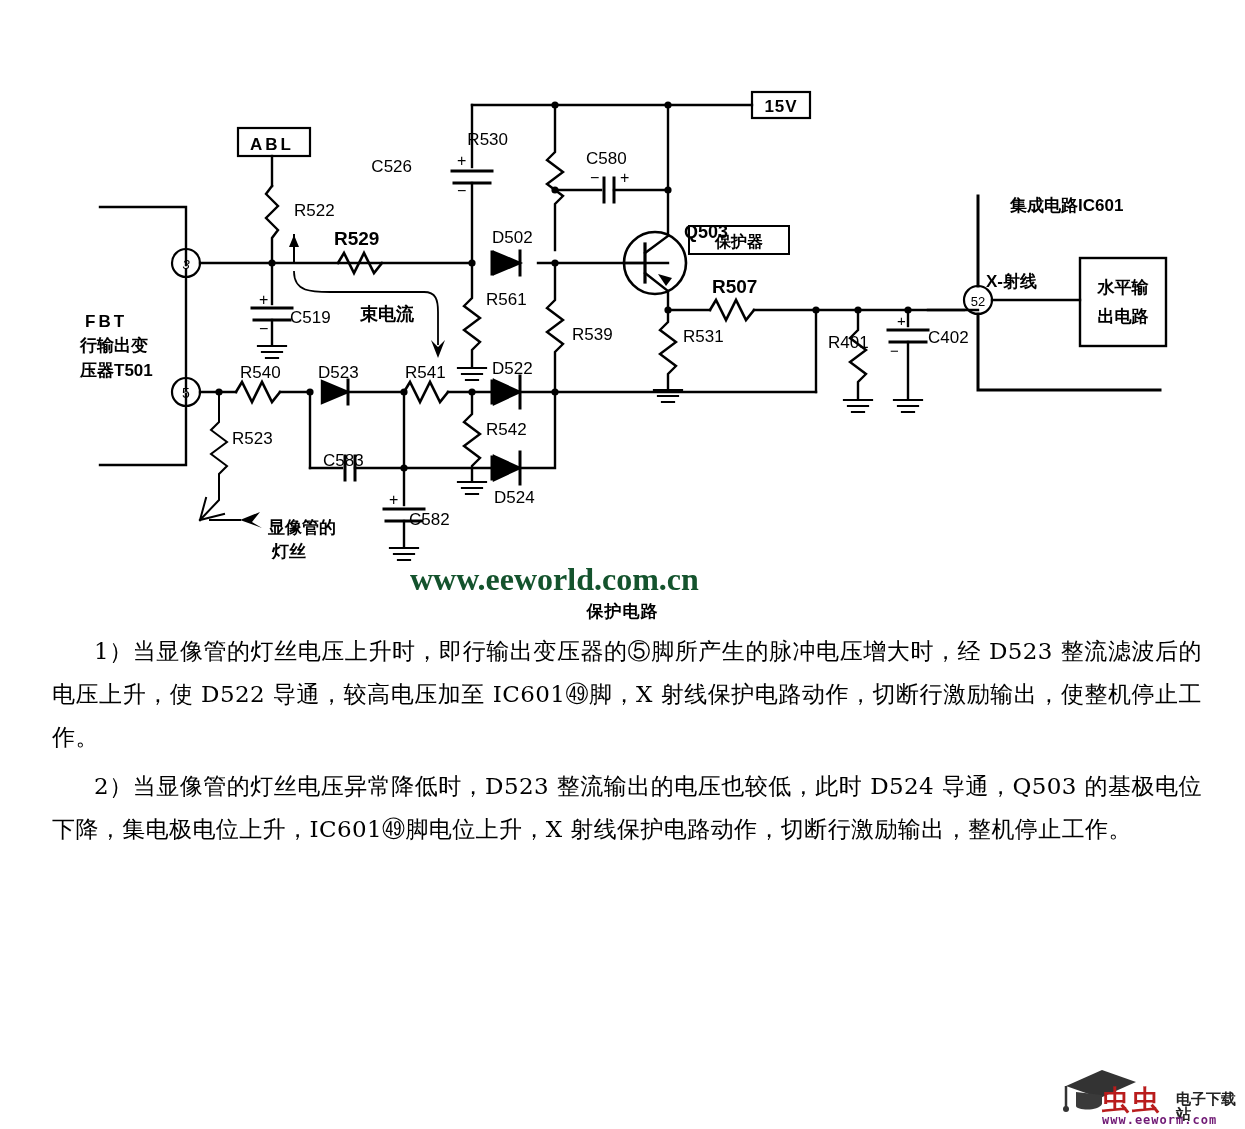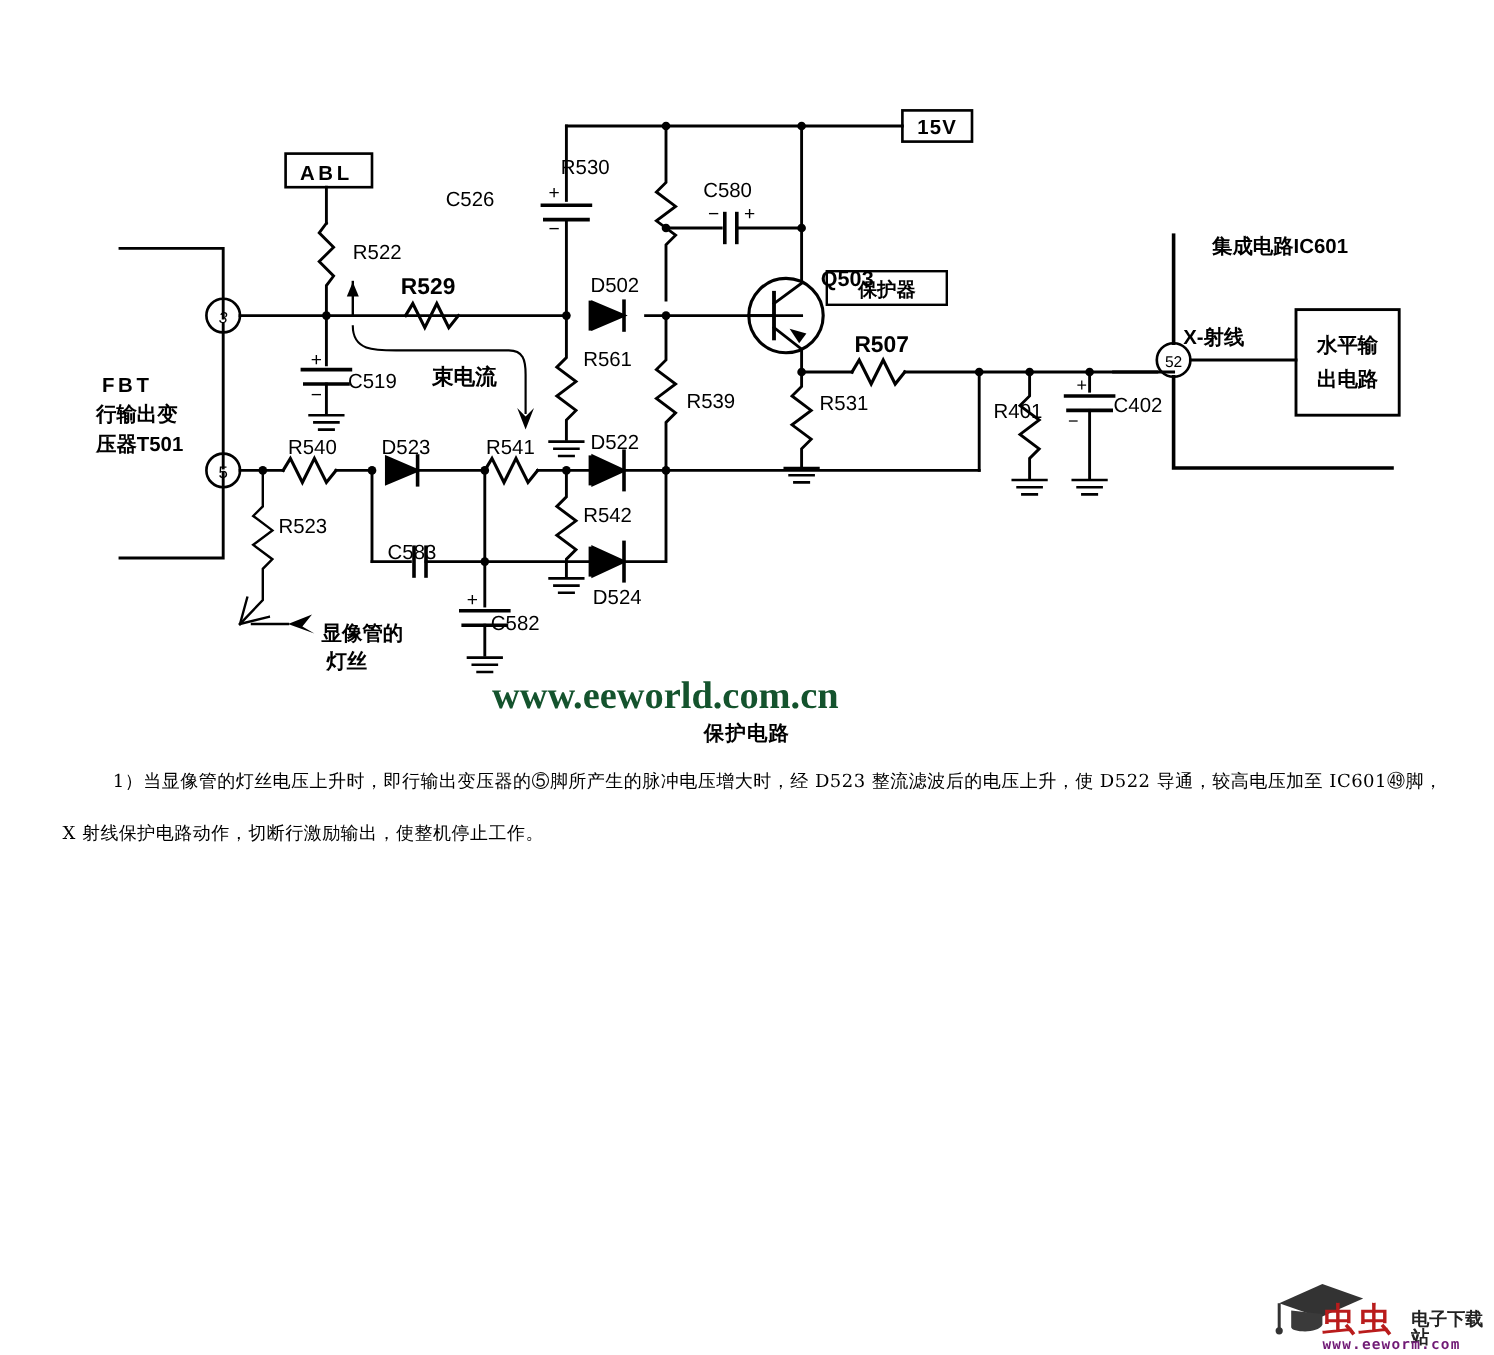--- a/index.html
+++ b/index.html
@@ -1,20 +1,20 @@
 <!DOCTYPE html>
 <html><head>
 <meta charset="utf-8">
 <style>
   html,body{margin:0;padding:0;background:#fff;}
   body{width:1245px;height:1129px;font-family:"Liberation Serif",serif;color:#000;position:relative;overflow:hidden;}
   #schematic{position:absolute;left:0;top:0;width:1245px;height:600px;}
   .caption{position:absolute;left:0;top:600px;width:1245px;text-align:center;font-family:"Liberation Sans",sans-serif;font-weight:bold;font-size:17px;letter-spacing:1px;}
   .body-text{position:absolute;left:52px;top:630px;width:1150px;}
-  .para{font-family:"DejaVu Serif",serif;font-size:15px;line-height:43px;text-indent:42px;margin:0 0 6px 0;text-align:justify;letter-spacing:0.4px;}
+  .para{font-family:"DejaVu Serif",serif;font-size:23px;line-height:43px;text-indent:42px;margin:0 0 6px 0;text-align:justify;letter-spacing:0.4px;}
   .logo{position:absolute;left:1058px;top:1068px;width:188px;height:60px;}
   .logo-cap{position:absolute;left:0;top:0;}
   .logo-bugs{position:absolute;left:44px;top:18px;font-size:27px;font-weight:bold;color:#b91c1c;font-family:"DejaVu Sans",sans-serif;letter-spacing:3px;line-height:1;}
   .logo-txt{position:absolute;left:118px;top:24px;font-size:15px;font-weight:bold;color:#222;font-family:"DejaVu Sans",sans-serif;letter-spacing:0px;line-height:1;}
   .logo-url{position:absolute;left:44px;top:46px;font-size:12px;font-weight:bold;color:#701a75;font-family:"DejaVu Sans Mono",monospace;letter-spacing:1px;line-height:1;}
   .wm{position:absolute;left:410px;top:561px;font-family:"Liberation Serif",serif;font-weight:bold;font-size:32px;color:#14532d;letter-spacing:0px;}
   svg text{font-family:"Liberation Sans",sans-serif;}
 </style>
 </head>
 <body>
@@ -241,20 +241,21 @@
     <text x="272" y="557" font-size="17" font-weight="bold">灯丝</text>
   </g>
 </svg>
 
 <div class="wm">www.eeworld.com.cn</div>
 
 <div class="caption">保护电路</div>
 
 <div class="body-text">
   <p class="para">1）当显像管的灯丝电压上升时，即行输出变压器的⑤脚所产生的脉冲电压增大时，经 D523 整流滤波后的电压上升，使 D522 导通，较高电压加至 IC601㊾脚，X 射线保护电路动作，切断行激励输出，使整机停止工作。</p>
+  <p class="para">2）当显像管的灯丝电压异常降低时，D523 整流输出的电压也较低，此时 D524 导通，Q503 的基极电位下降，集电极电位上升，IC601㊾脚电位上升，X 射线保护电路动作，切断行激励输出，整机停止工作。</p>
 </div>
 
 <div class="logo">
   <svg class="logo-cap" width="80" height="46" viewBox="0 0 80 46">
     <path d="M8 18 L44 2 L78 14 L42 30 Z" fill="#333"></path>
     <path d="M18 24 L18 38 C18 42, 40 44, 44 36 L44 27 Z" fill="#3a3a3a"></path>
     <path d="M8 18 L8 40" stroke="#333" stroke-width="2.5" fill="none"></path>
     <circle cx="8" cy="41" r="3" fill="#333"></circle>
   </svg>
   <div class="logo-bugs">虫虫</div>

